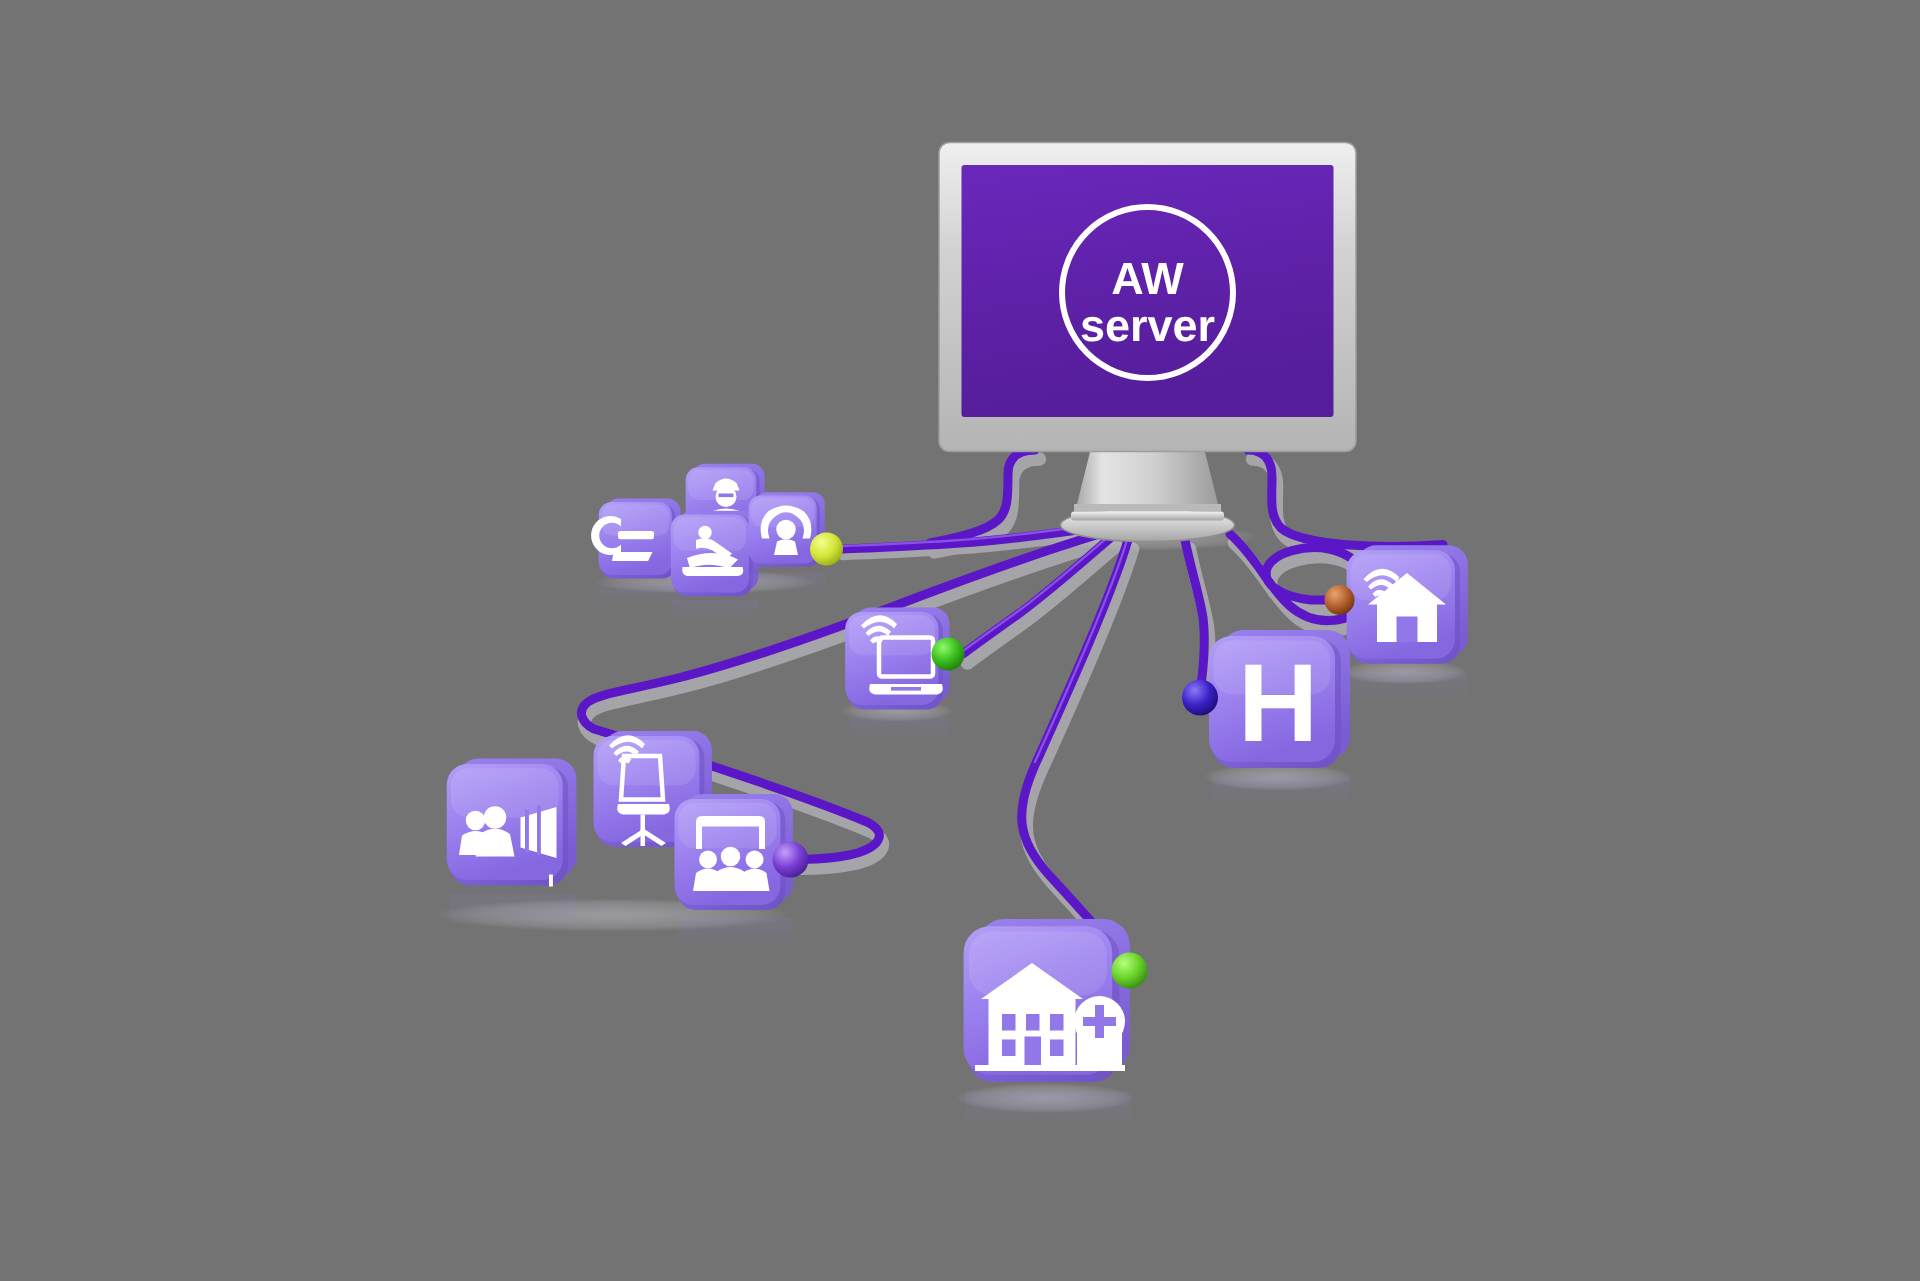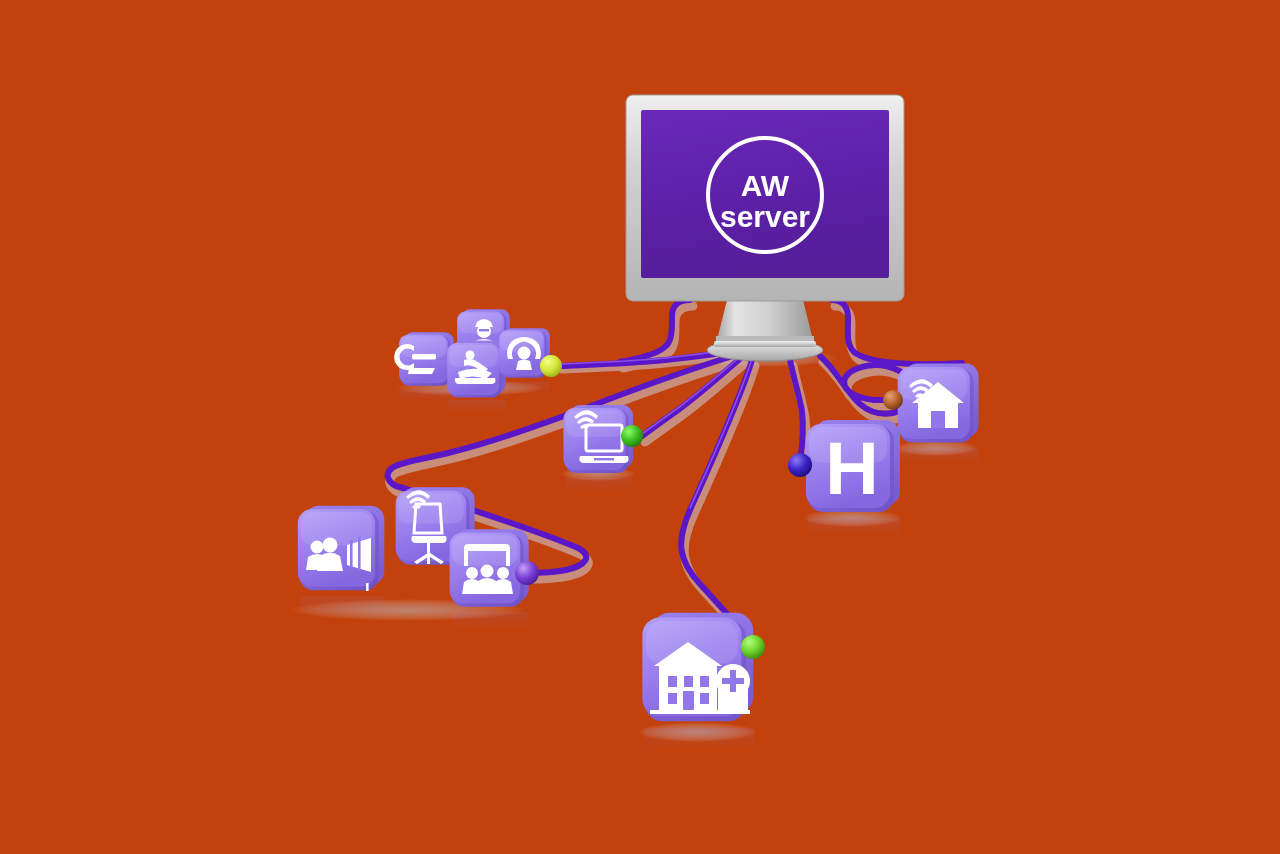--- a/index.html
+++ b/index.html
@@ -45,21 +45,21 @@
     left: 0; top: 0;
     width: 1px; height: 1px;
     overflow: hidden;
     clip: rect(0 0 0 0);
     white-space: nowrap;
   }
 </style>
 </head>
 <body>
 
-<div id="stage" style="background: #c2410c;">
+<div id="stage" style="background: #737373;">
 
   <svg id="diagram-svg" viewBox="0 0 1280 854">
     <defs>
 
       <linearGradient id="tileFace" x1="0" y1="0" x2="0.35" y2="1">
         <stop offset="0%" stop-color="#b3a0f7"></stop>
         <stop offset="45%" stop-color="#9e84f0"></stop>
         <stop offset="100%" stop-color="#8567e0"></stop>
       </linearGradient>
       <linearGradient id="tileBack" x1="0" y1="0" x2="0.3" y2="1">

